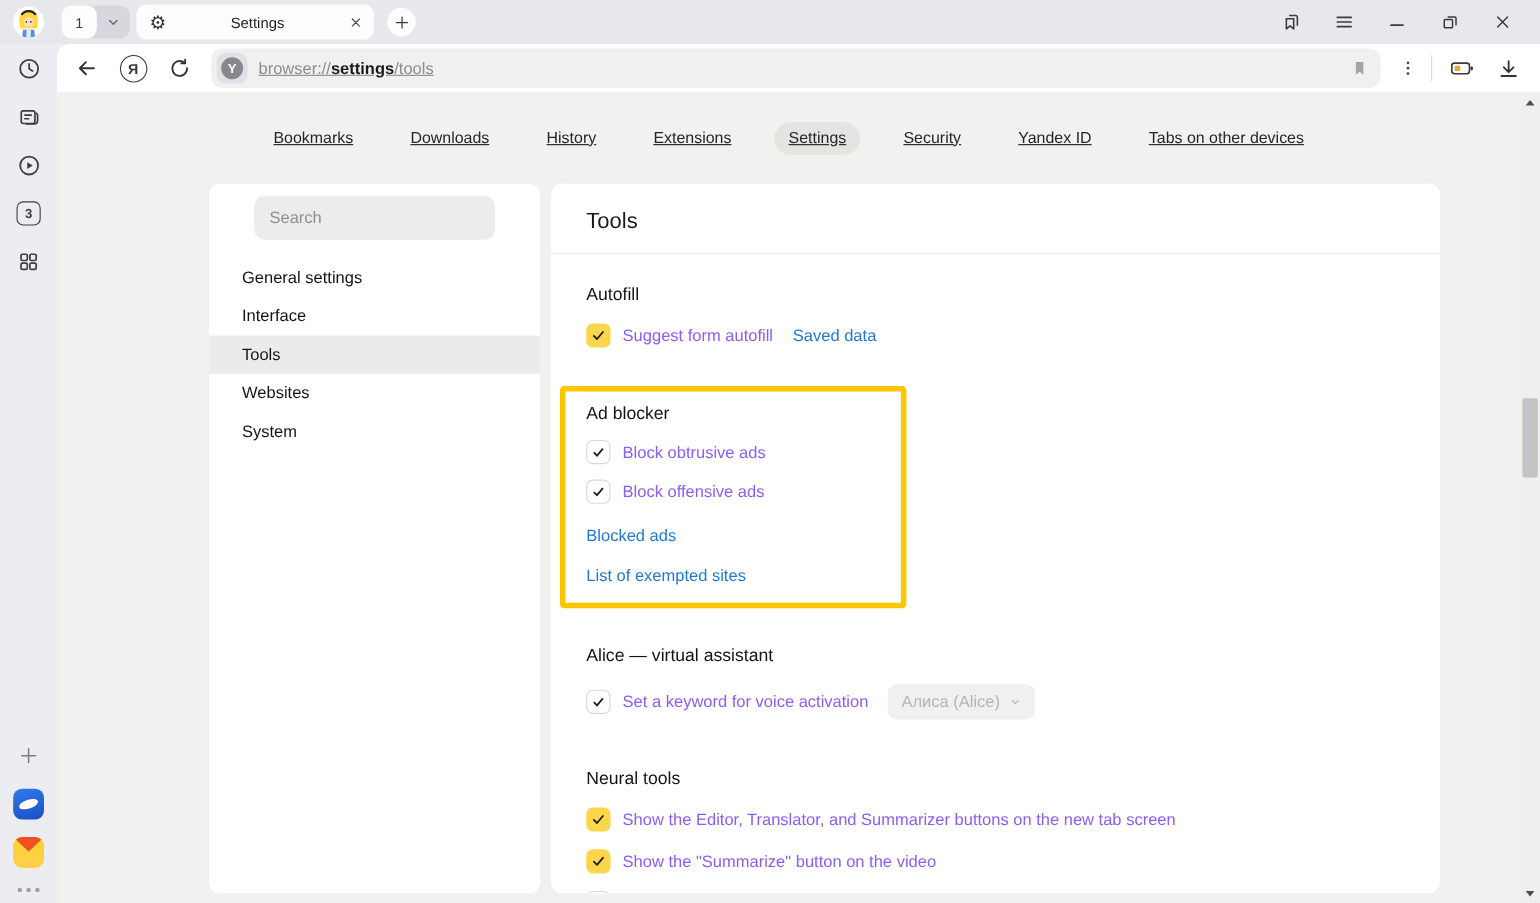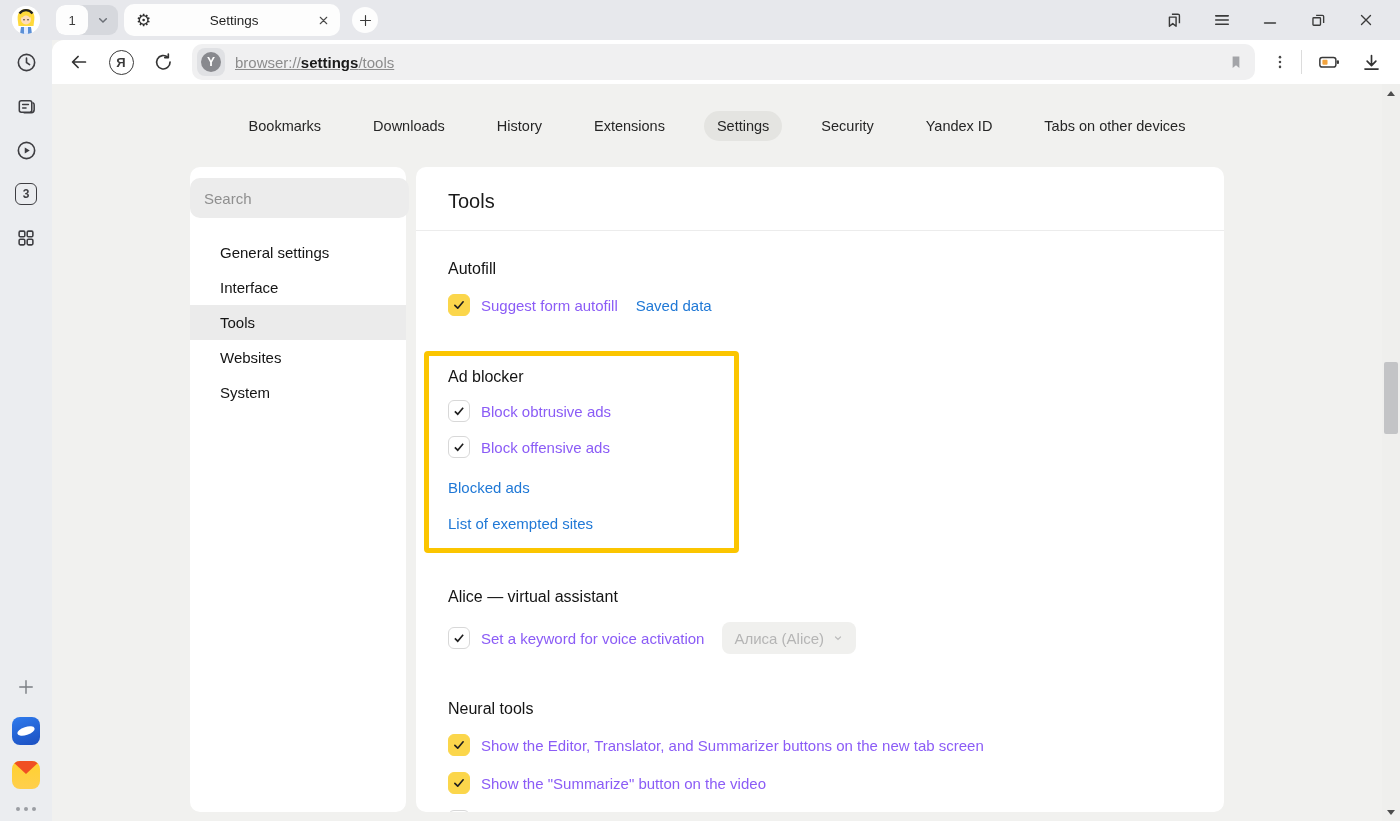--- a/index.html
+++ b/index.html
@@ -54,29 +54,29 @@
                    align-items:center; justify-content:center; }
   .protect-circle { width:20px; height:20px; border-radius:50%; background:#88898e; color:#fff;
                     font-size:12px; font-weight:bold; display:flex; align-items:center; justify-content:center; }
   .url-text { margin-left:10px; font-size:15px; color:#8c8c8c; white-space:nowrap;text-decoration:underline; }
   .url-text b { color:#1b1b1b; font-weight:600; }
   .url-spacer { flex:1; }
   .vdiv { width:1px; height:24px; background:#dcdcdc; margin:0 6px; }
 
   
   .content { position:absolute; top:84px; left:52px; right:0; bottom:0; background:#f1f1ef; }
-  .navtabs { height:83px; display:flex; align-items:center; justify-content:center; gap:26px; padding-right:18px; }
+  .navtabs { height:83px; display:flex; align-items:center; justify-content:center; gap:26px; padding-right:18px;text-decoration:underline; }
   .navtab { font-size:14.5px; color:#262626; padding:7px 13px; border-radius:15px; white-space:nowrap; }
   .navtab.active { background:#e4e4e1; }
 
   .cards { display:flex; gap:10px; margin-left:138px; height:645px; }
   .card { background:#fff; border-radius:10px; }
 
   
-  .nav-card { width:216px; padding-top:11px; flex:0 0 auto; }
+  .nav-card { width:301px; padding-top:11px; flex:0 0 auto; }
   .search-box { display:block; width:219px; height:40px; margin:0 auto; background:#ececec; border:none;
                 border-radius:10px; padding:0 14px; font-size:15px; font-family:inherit; color:#1c1c1c; outline:none; }
   .search-box::placeholder { color:#8f8f8f; }
   .nav-list { margin-top:17px; }
   .nav-item { height:35px; display:flex; align-items:center; padding-left:30px; font-size:15px; color:#141414; cursor:default; }
   .nav-item.active { background:#ebebeb; }
 
   
   .main-card { width:808px; padding:0 32px; overflow:hidden; }
   .page-title { padding-top:22px; font-size:20px; line-height:24px; color:#1a1a1a; }

